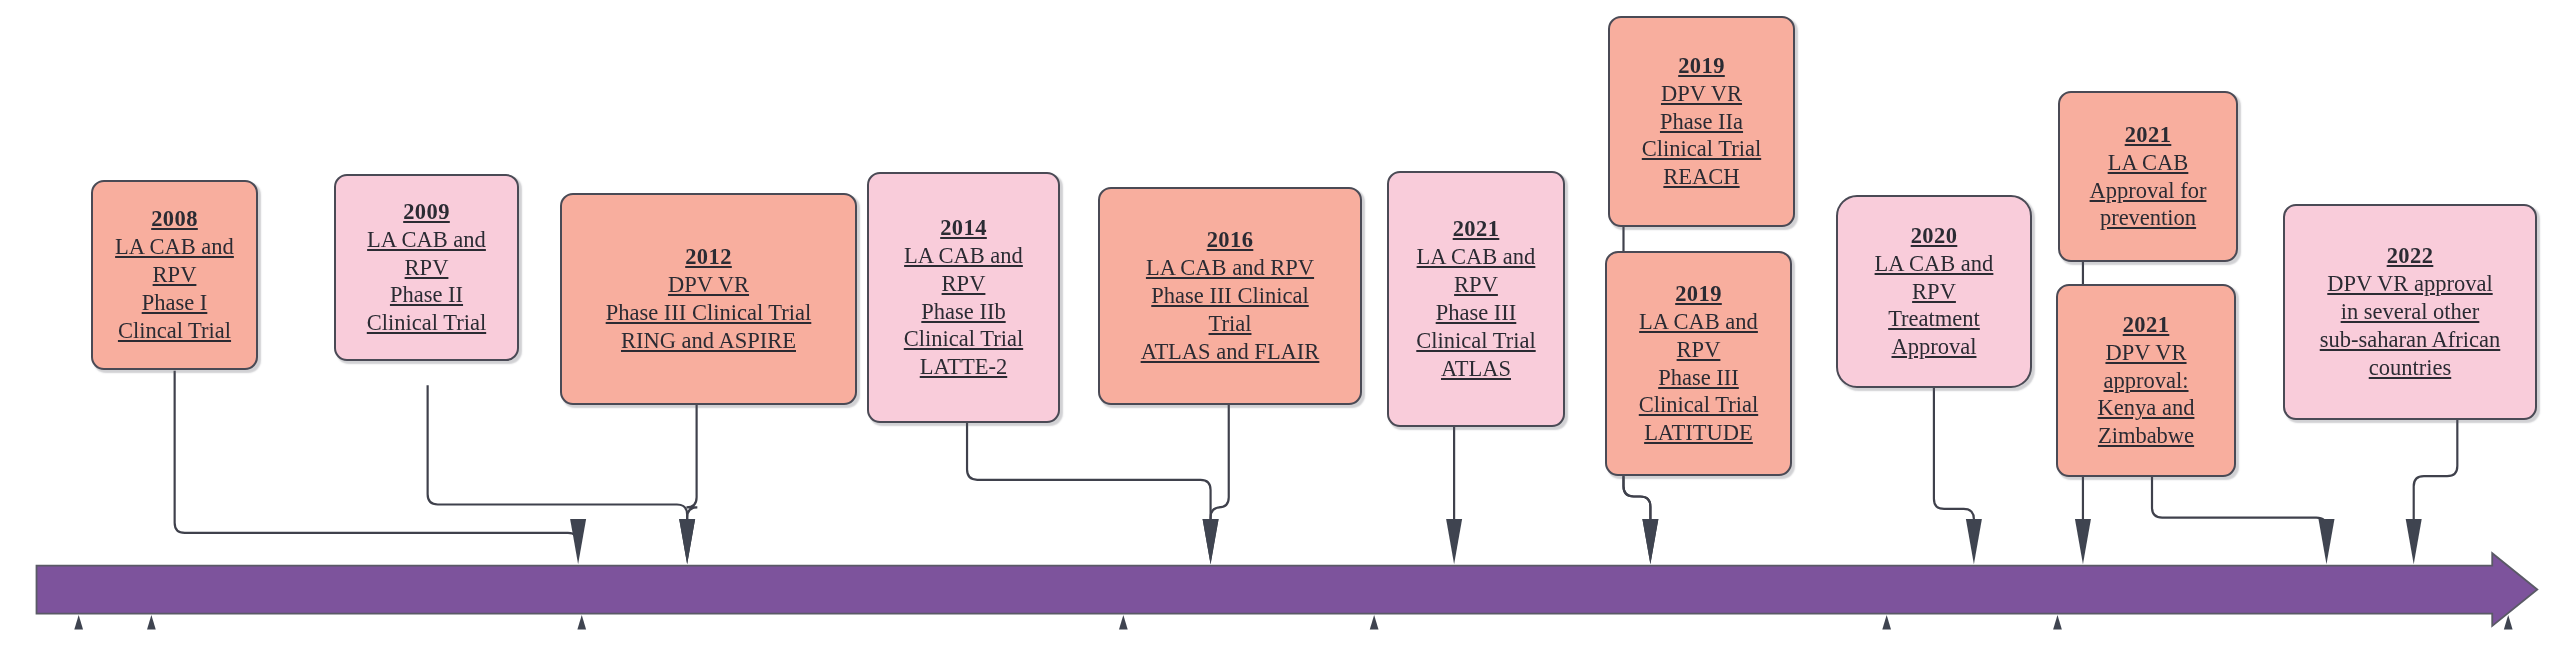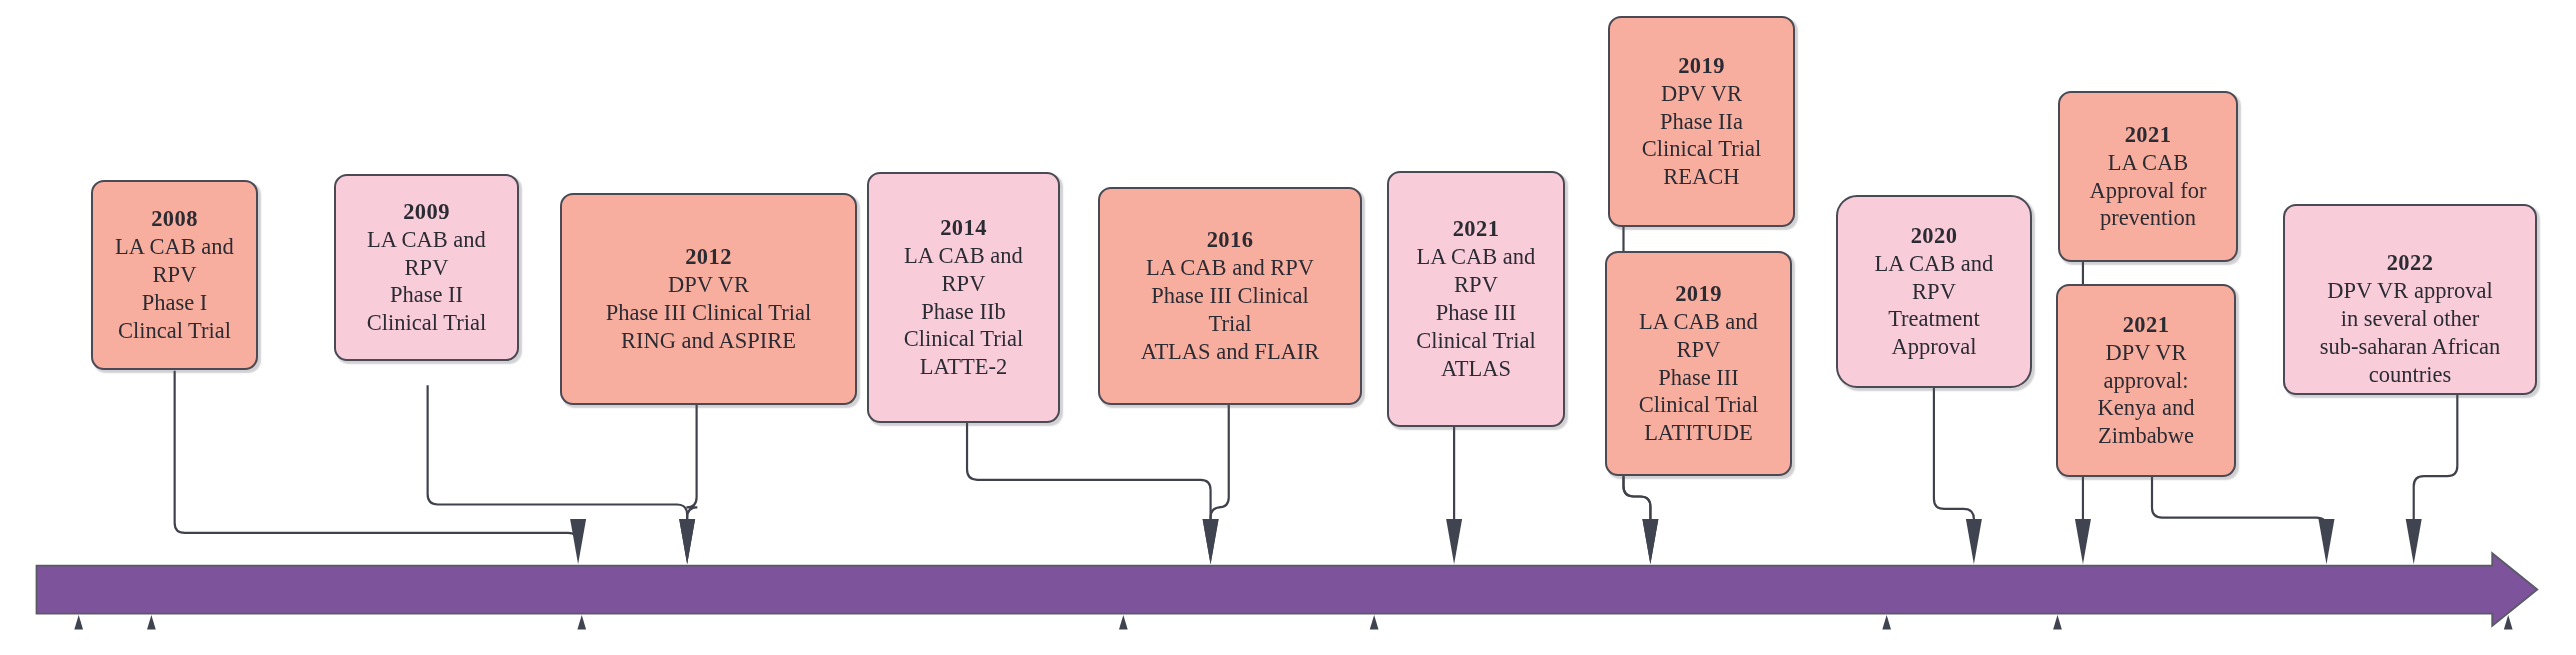--- a/index.html
+++ b/index.html
@@ -22,20 +22,21 @@
     border-radius: 13px;
     display: flex;
     flex-direction: column;
     align-items: center;
     justify-content: center;
     text-align: center;
     color: #2b2b33;
     line-height: 1.24;
     box-shadow: 2.2px 2.2px 1.5px rgba(90,90,100,0.28);
     padding: 4.4px 5.8px;
+    text-decoration: underline;
   }
   .node .yr {
     font-weight: bold;
     letter-spacing: 0.4px;
   }
   .node .ln {
     white-space: nowrap;
   }
   .salmon { background: #f8ae9e; }
   .pink   { background: #f9ccda; }
@@ -193,21 +194,21 @@
         <div class="ln">Approval for</div>
         <div class="ln">prevention</div>
       </div>
       <div class="node salmon" style="left: 2056px; top: 284px; width: 180px; height: 193px; font-size: 22.5px;">
         <div class="yr">2021</div>
         <div class="ln">DPV VR</div>
         <div class="ln">approval:</div>
         <div class="ln">Kenya and</div>
         <div class="ln">Zimbabwe</div>
       </div>
-      <div class="node pink" style="left: 2283px; top: 204px; width: 254px; height: 191px; font-size: 22.5px; justify-content: flex-end;">
+      <div class="node pink" style="left: 2283px; top: 204px; width: 254px; height: 216px; font-size: 22.5px;">
         <div class="yr">2022</div>
         <div class="ln">DPV VR approval</div>
         <div class="ln">in several other</div>
         <div class="ln">sub-saharan African</div>
         <div class="ln">countries</div>
       </div>
     </div>
 
 </div>
 

